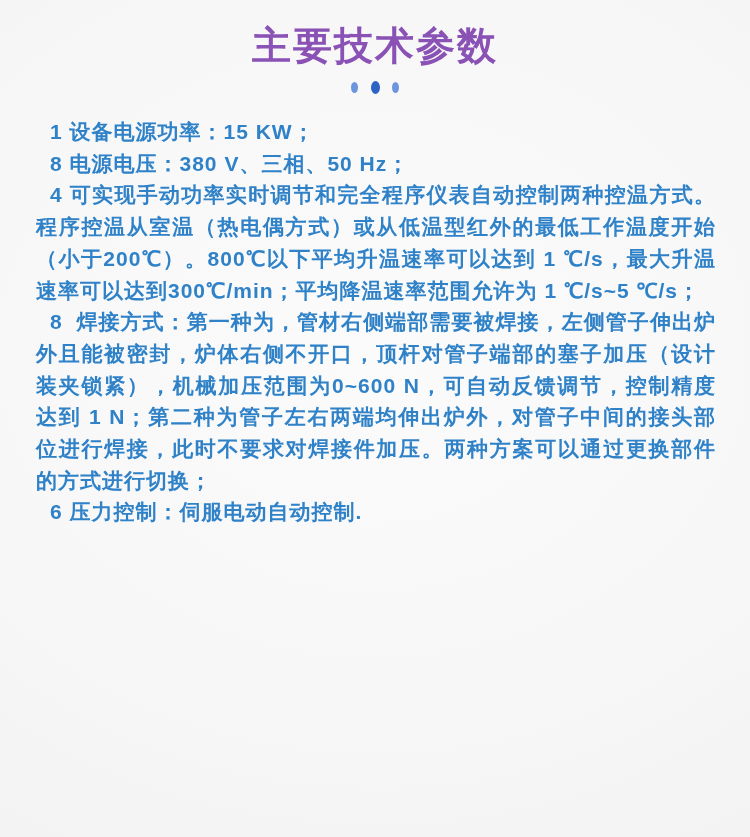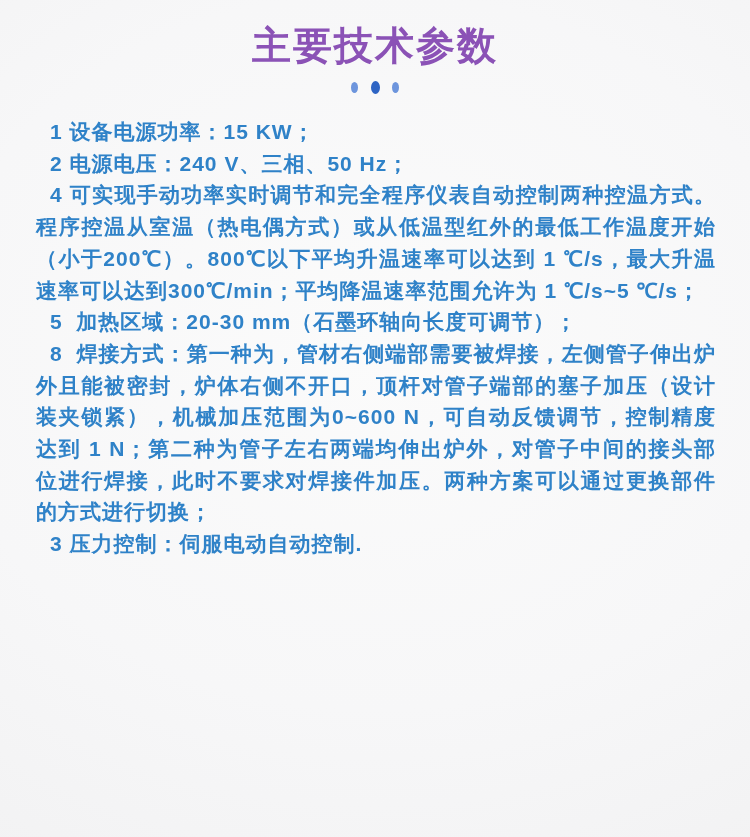--- a/index.html
+++ b/index.html
@@ -70,20 +70,19 @@
   <h1 class="title">主要技术参数</h1>
 
   <div class="dots">
     <span class="dot"></span>
     <span class="dot middle"></span>
     <span class="dot"></span>
   </div>
 
   <div class="content">
     <p class="spec">1 设备电源功率：15 KW；</p>
-    <p class="spec">2 电源电压：240 V、三相、50 Hz；</p>
+    <p class="spec">8 电源电压：380 V、三相、50 Hz；</p>
     <p class="spec">4 可实现手动功率实时调节和完全程序仪表自动控制两种控温方式。程序控温从室温（热电偶方式）或从低温型红外的最低工作温度开始（小于200℃）。800℃以下平均升温速率可以达到 1 ℃/s，最大升温速率可以达到300℃/min；平均降温速率范围允许为 1 ℃/s~5 ℃/s；</p>
-    <p class="spec">5&nbsp; 加热区域：20-30 mm（石墨环轴向长度可调节）；</p>
     <p class="spec">8&nbsp; 焊接方式：第一种为，管材右侧端部需要被焊接，左侧管子伸出炉外且能被密封，炉体右侧不开口，顶杆对管子端部的塞子加压（设计装夹锁紧），机械加压范围为0~600 N，可自动反馈调节，控制精度达到 1 N；第二种为管子左右两端均伸出炉外，对管子中间的接头部位进行焊接，此时不要求对焊接件加压。两种方案可以通过更换部件的方式进行切换；</p>
-    <p class="spec">3 压力控制：伺服电动自动控制.</p>
+    <p class="spec">6 压力控制：伺服电动自动控制.</p>
   </div>
 
 </div>
 
 </body></html>

